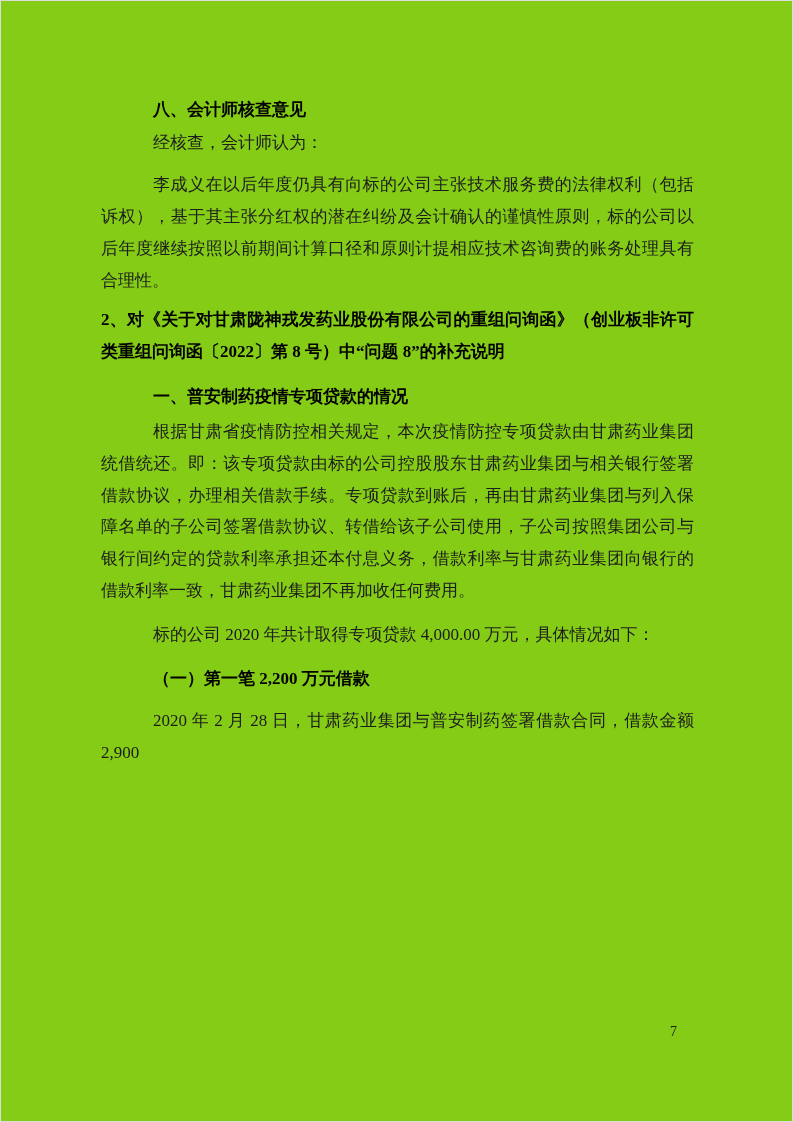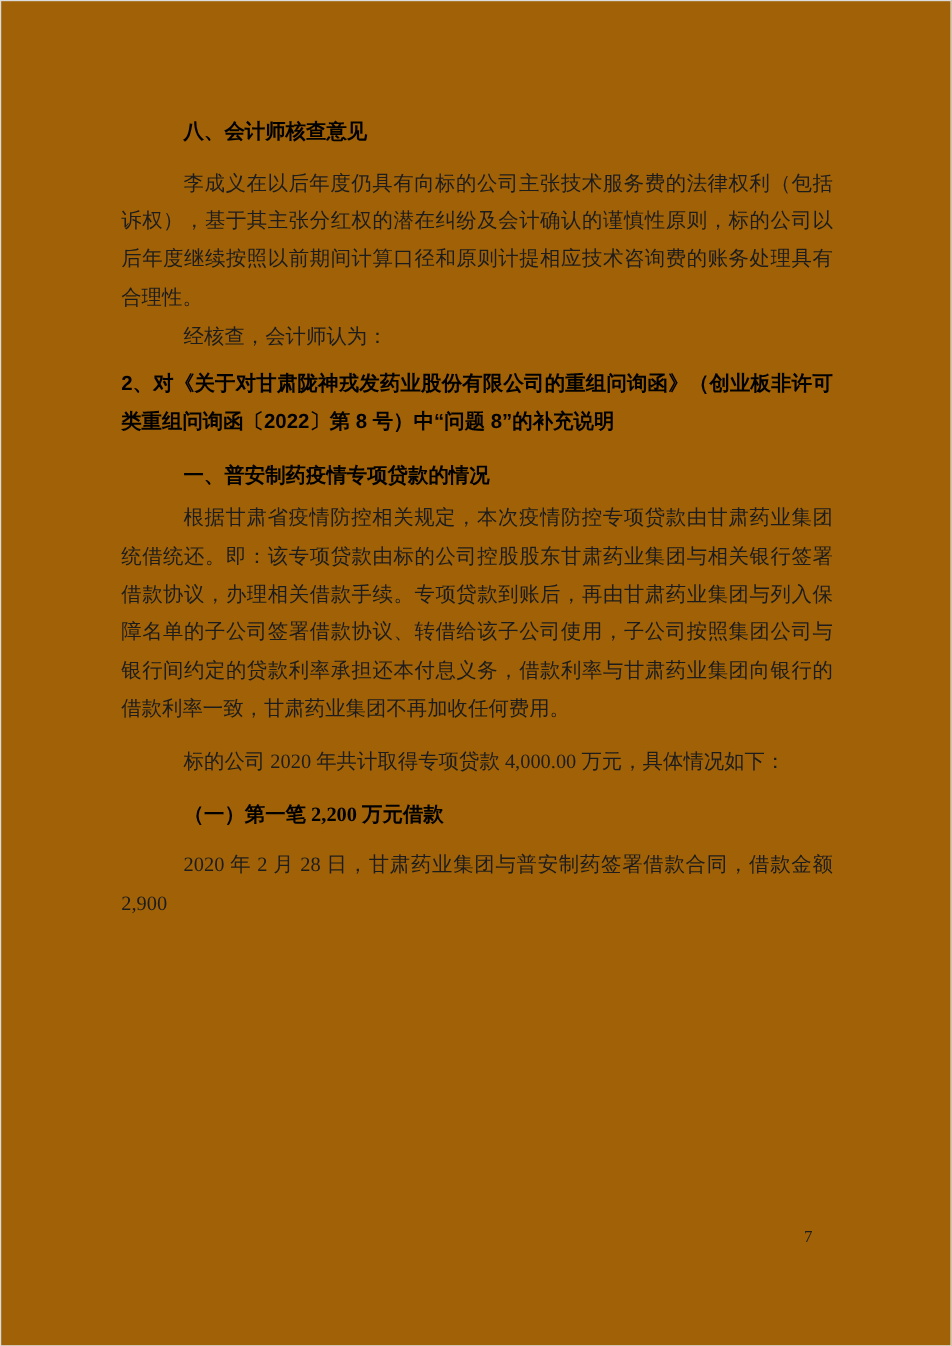--- a/index.html
+++ b/index.html
@@ -4,21 +4,21 @@
 <style>
   html, body {
     margin: 0;
     padding: 0;
     background: #ffffff;
   }
   .page {
     position: relative;
     width: 793px;
     height: 1122px;
-    background: #a16207;
+    background: #84cc16;
     border: 1px solid #dcdcdc;
     box-sizing: border-box;
     overflow: hidden;
     font-family: "Liberation Serif", "DejaVu Serif", serif;
     color: #1c1c1c;
   }
   .content {
     position: absolute;
     left: 100px;
     top: 93px;
@@ -30,21 +30,21 @@
     line-height: 31.7px;
     text-align: justify;
     overflow-wrap: break-word;
   }
   .indent { text-indent: 52px; }
   .bold-serif {
     font-weight: bold;
     color: #000000;
   }
   .hei {
-    font-family: Liberation Sans, sans-serif;
+    font-family: Liberation Serif, serif;
     font-weight: bold;
     color: #000000;
   }
   .m1  { margin-top: 1px  !important; }
   .m4  { margin-top: 4px  !important; }
   .m8  { margin-top: 8px  !important; }
   .m10 { margin-top: 10px !important; }
   .m11 { margin-top: 11px !important; }
   .m12 { margin-top: 12px !important; }
   .m13 { margin-top: 13px !important; }
@@ -59,23 +59,23 @@
   }
 </style>
 </head>
 <body>
 
 <div class="page">
   <div class="content">
 
     <p class="bold-serif indent">八、会计师核查意见</p>
 
+    <p class="indent m1">经核查，会计师认为：</p>
+
     <p class="indent m11">李成义在以后年度仍具有向标的公司主张技术服务费的法律权利（包括诉权），基于其主张分红权的潜在纠纷及会计确认的谨慎性原则，标的公司以后年度继续按照以前期间计算口径和原则计提相应技术咨询费的账务处理具有合理性。</p>
-
-    <p class="indent m1">经核查，会计师认为：</p>
 
     <p class="hei m8">2、对《关于对甘肃陇神戎发药业股份有限公司的重组问询函》（创业板非许可类重组问询函〔2022〕第 8 号）中“问题 8”的补充说明</p>
 
 
     <p class="bold-serif indent m13">一、普安制药疫情专项贷款的情况</p>
 
 
     <p class="indent m4">根据甘肃省疫情防控相关规定，本次疫情防控专项贷款由甘肃药业集团统借统还。即：该专项贷款由标的公司控股股东甘肃药业集团与相关银行签署借款协议，办理相关借款手续。专项贷款到账后，再由甘肃药业集团与列入保障名单的子公司签署借款协议、转借给该子公司使用，子公司按照集团公司与银行间约定的贷款利率承担还本付息义务，借款利率与甘肃药业集团向银行的借款利率一致，甘肃药业集团不再加收任何费用。</p>
 
     <p class="indent m12">标的公司 2020 年共计取得专项贷款 4,000.00 万元，具体情况如下：</p>

